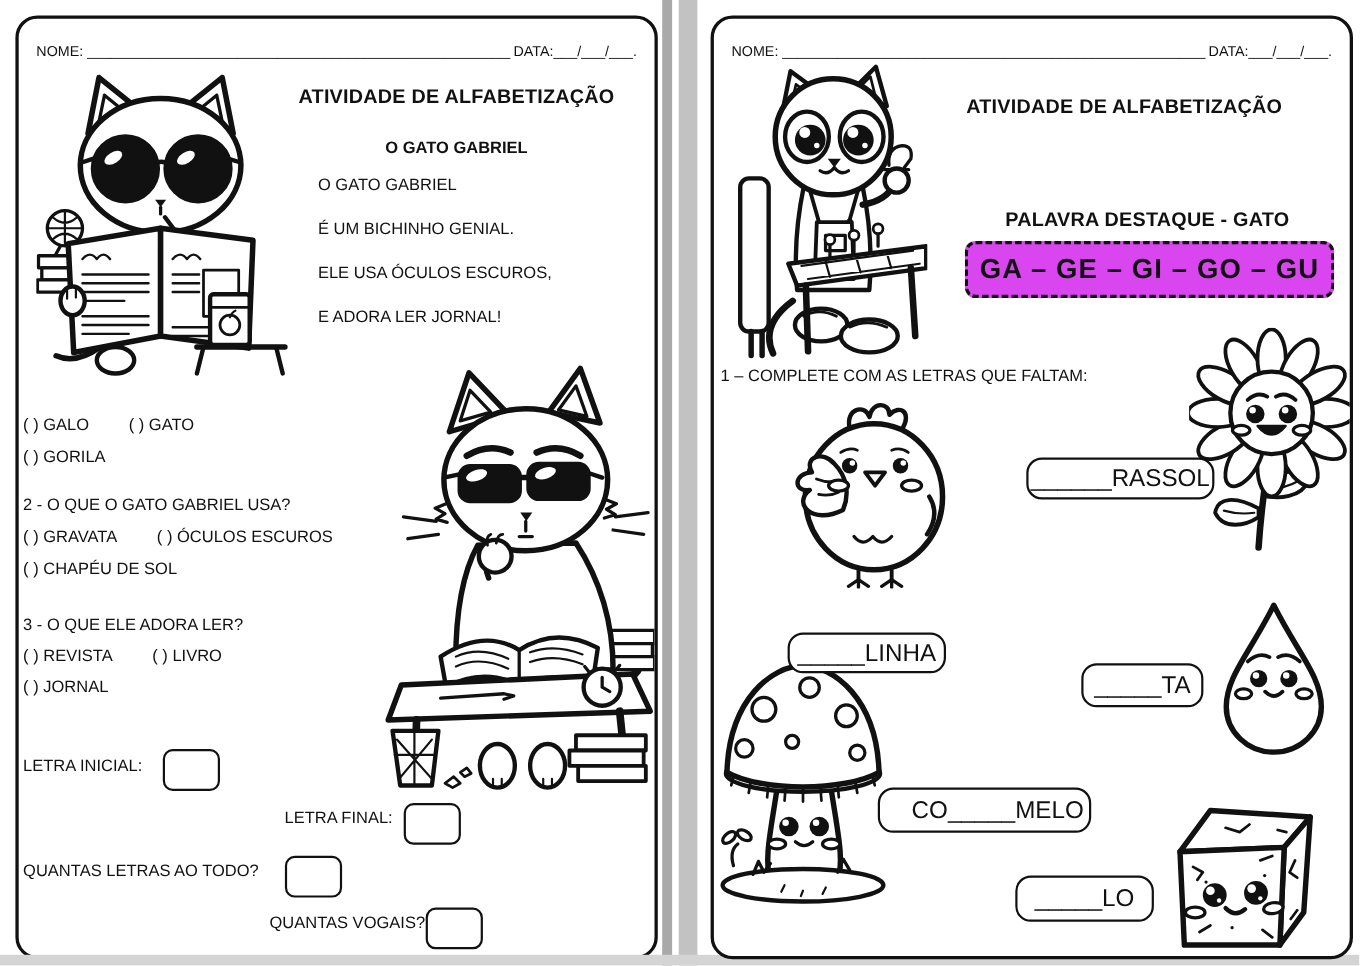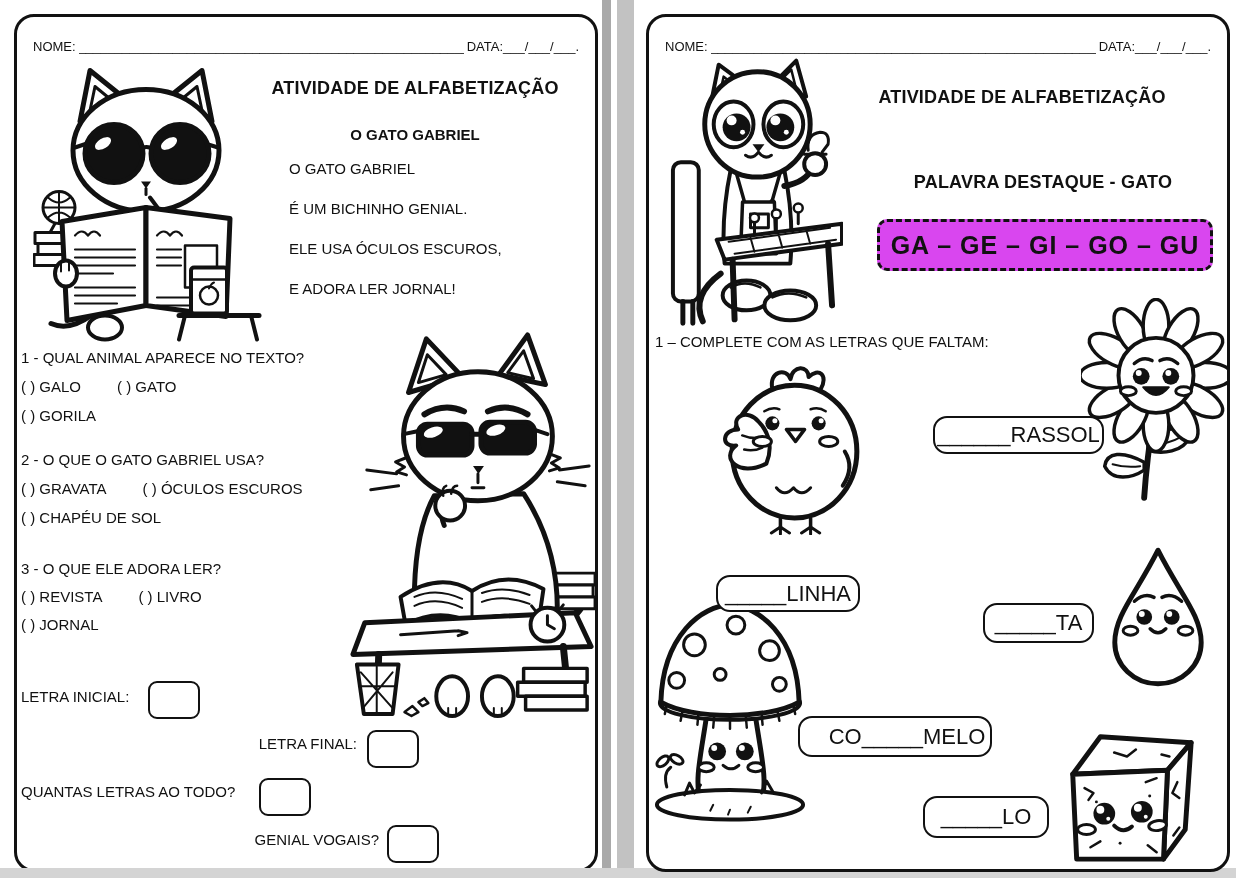--- a/index.html
+++ b/index.html
@@ -139,21 +139,20 @@
           <path d="M8,340 L50,340 L44,390 L15,390 Z" stroke-width="4"></path>
           <path d="M12,348 l32,36 M44,348 l-30,36 M10,362 h36 M28,342 v46" stroke-width="2" fill="none"></path>
           <path d="M56,388 l8,-6 l6,6 l-7,4 Z M70,378 l6,-4 l4,5 l-6,3 Z" stroke-width="2.5"></path>
           <rect x="176" y="344" width="64" height="14" stroke-width="3.5"></rect>
           <rect x="170" y="358" width="68" height="14" stroke-width="3.5"></rect>
           <rect x="178" y="372" width="62" height="14" stroke-width="3.5"></rect>
         </g>
       </svg>
     </div>
 
-    <div class="t q" style="left:4px;top:332px;">1 - QUAL ANIMAL APARECE NO TEXTO?</div>
     <div class="optrow" style="top:361px;align-items:flex-end;">
       <span>( ) GALO</span>
       <span>( ) GATO</span>
     </div>
     <div class="optrow" style="top:390px;">
       <span>( ) GORILA</span>
     </div>
 
     <div class="t q" style="left:4px;top:434px;">2 - O QUE O GATO GABRIEL USA?</div>
     <div class="optrow" style="top:463px;">
@@ -176,21 +175,21 @@
 
     <div class="t q" style="left:4px;top:671px;">LETRA INICIAL:</div>
     <div class="wbox" style="left:131px;top:664px;"></div>
 
     <div class="t q ra" style="left:230px;top:718px;width:110px;">LETRA FINAL:</div>
     <div class="wbox" style="left:350px;top:713px;"></div>
 
     <div class="t q" style="left:4px;top:766px;">QUANTAS LETRAS AO TODO?</div>
     <div class="wbox" style="left:242px;top:761px;"></div>
 
-    <div class="t q ra" style="left:228px;top:814px;width:134px;">GENIAL VOGAIS?</div>
+    <div class="t q ra" style="left:228px;top:814px;width:134px;">QUANTAS VOGAIS?</div>
     <div class="wbox" style="left:370px;top:808px;"></div>
   </div>
 
   <div class="divbar" style="left:602px;width:9px;background:#a9a9a9;"></div>
   <div class="divbar" style="left:617px;width:17px;background:#c2c2c2;"></div>
   <div class="bottom-strip"></div>
 
   <div class="page" style="left:646px;">
 
     <div class="sheet-header">
@@ -237,21 +236,21 @@
           <circle cx="118" cy="156" r="4.5" stroke-width="2.5"></circle>
           <circle cx="140" cy="150" r="4.5" stroke-width="2.5"></circle>
           <path d="M58,182 L184,166 L184,186 L66,202 Z" stroke-width="4"></path>
           <path d="M70,184 L172,170 M76,196 L178,182 M92,180 l4,14 M120,176 l4,14 M148,172 l4,14" stroke-width="2" fill="none"></path>
           <path d="M74,202 l2,60 M170,186 l4,62" stroke-width="6" fill="none"></path>
         </g>
       </svg>
     </div>
 
     <div class="t title" style="left:203px;top:70px;width:340px;">ATIVIDADE DE ALFABETIZAÇÃO</div>
-    <div class="t title" style="left:224px;top:155px;width:340px;">PALAVRA DESTAQUE - GATO</div>
+    <div class="t title" style="left:224px;top:172px;width:340px;">PALAVRA DESTAQUE - GATO</div>
 
     <div class="syllbox" style="left:228px;top:202px;width:330px;height:46px;">GA – GE – GI – GO – GU</div>
 
     <div class="t q" style="left:6px;top:316px;">1 – COMPLETE COM AS LETRAS QUE FALTAM:</div>
 
     <div class="illus" style="left:60px;top:342px;width:168px;height:176px;">
       <svg viewBox="0 0 165 175" preserveAspectRatio="xMidYMid meet">
         <g fill="#fff" stroke="#111" stroke-linecap="round" stroke-linejoin="round">
           <path d="M62,30 C58,12 76,8 80,20 C82,6 98,6 98,18 C108,8 118,16 110,30" stroke-width="4"></path>
           <ellipse cx="84" cy="92" rx="62" ry="66" stroke-width="5"></ellipse>

